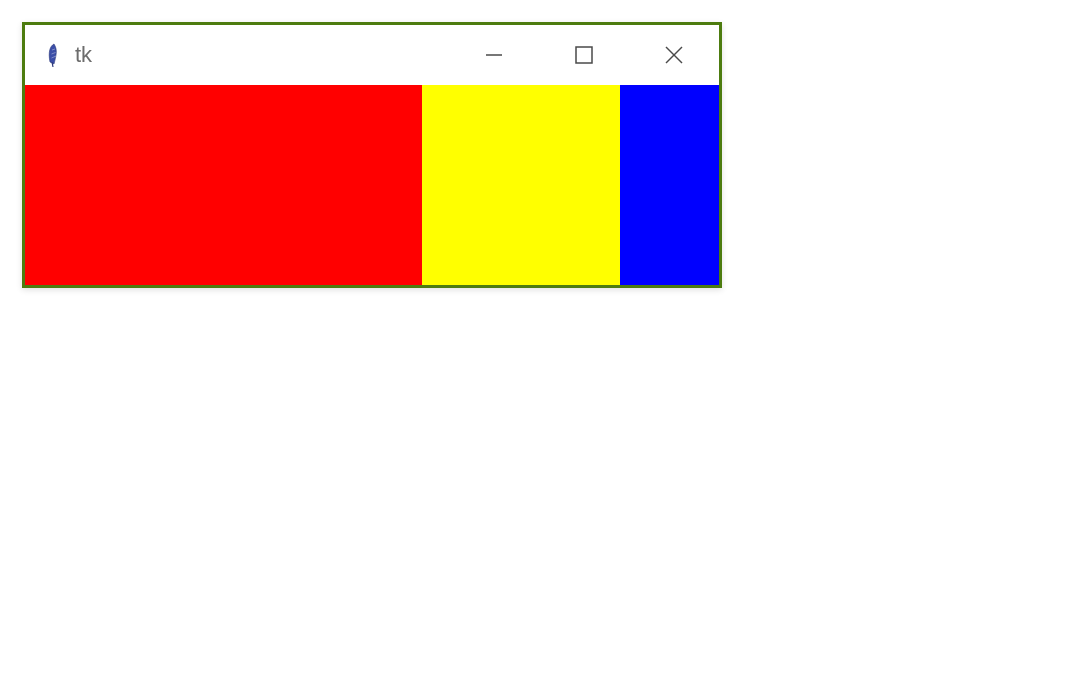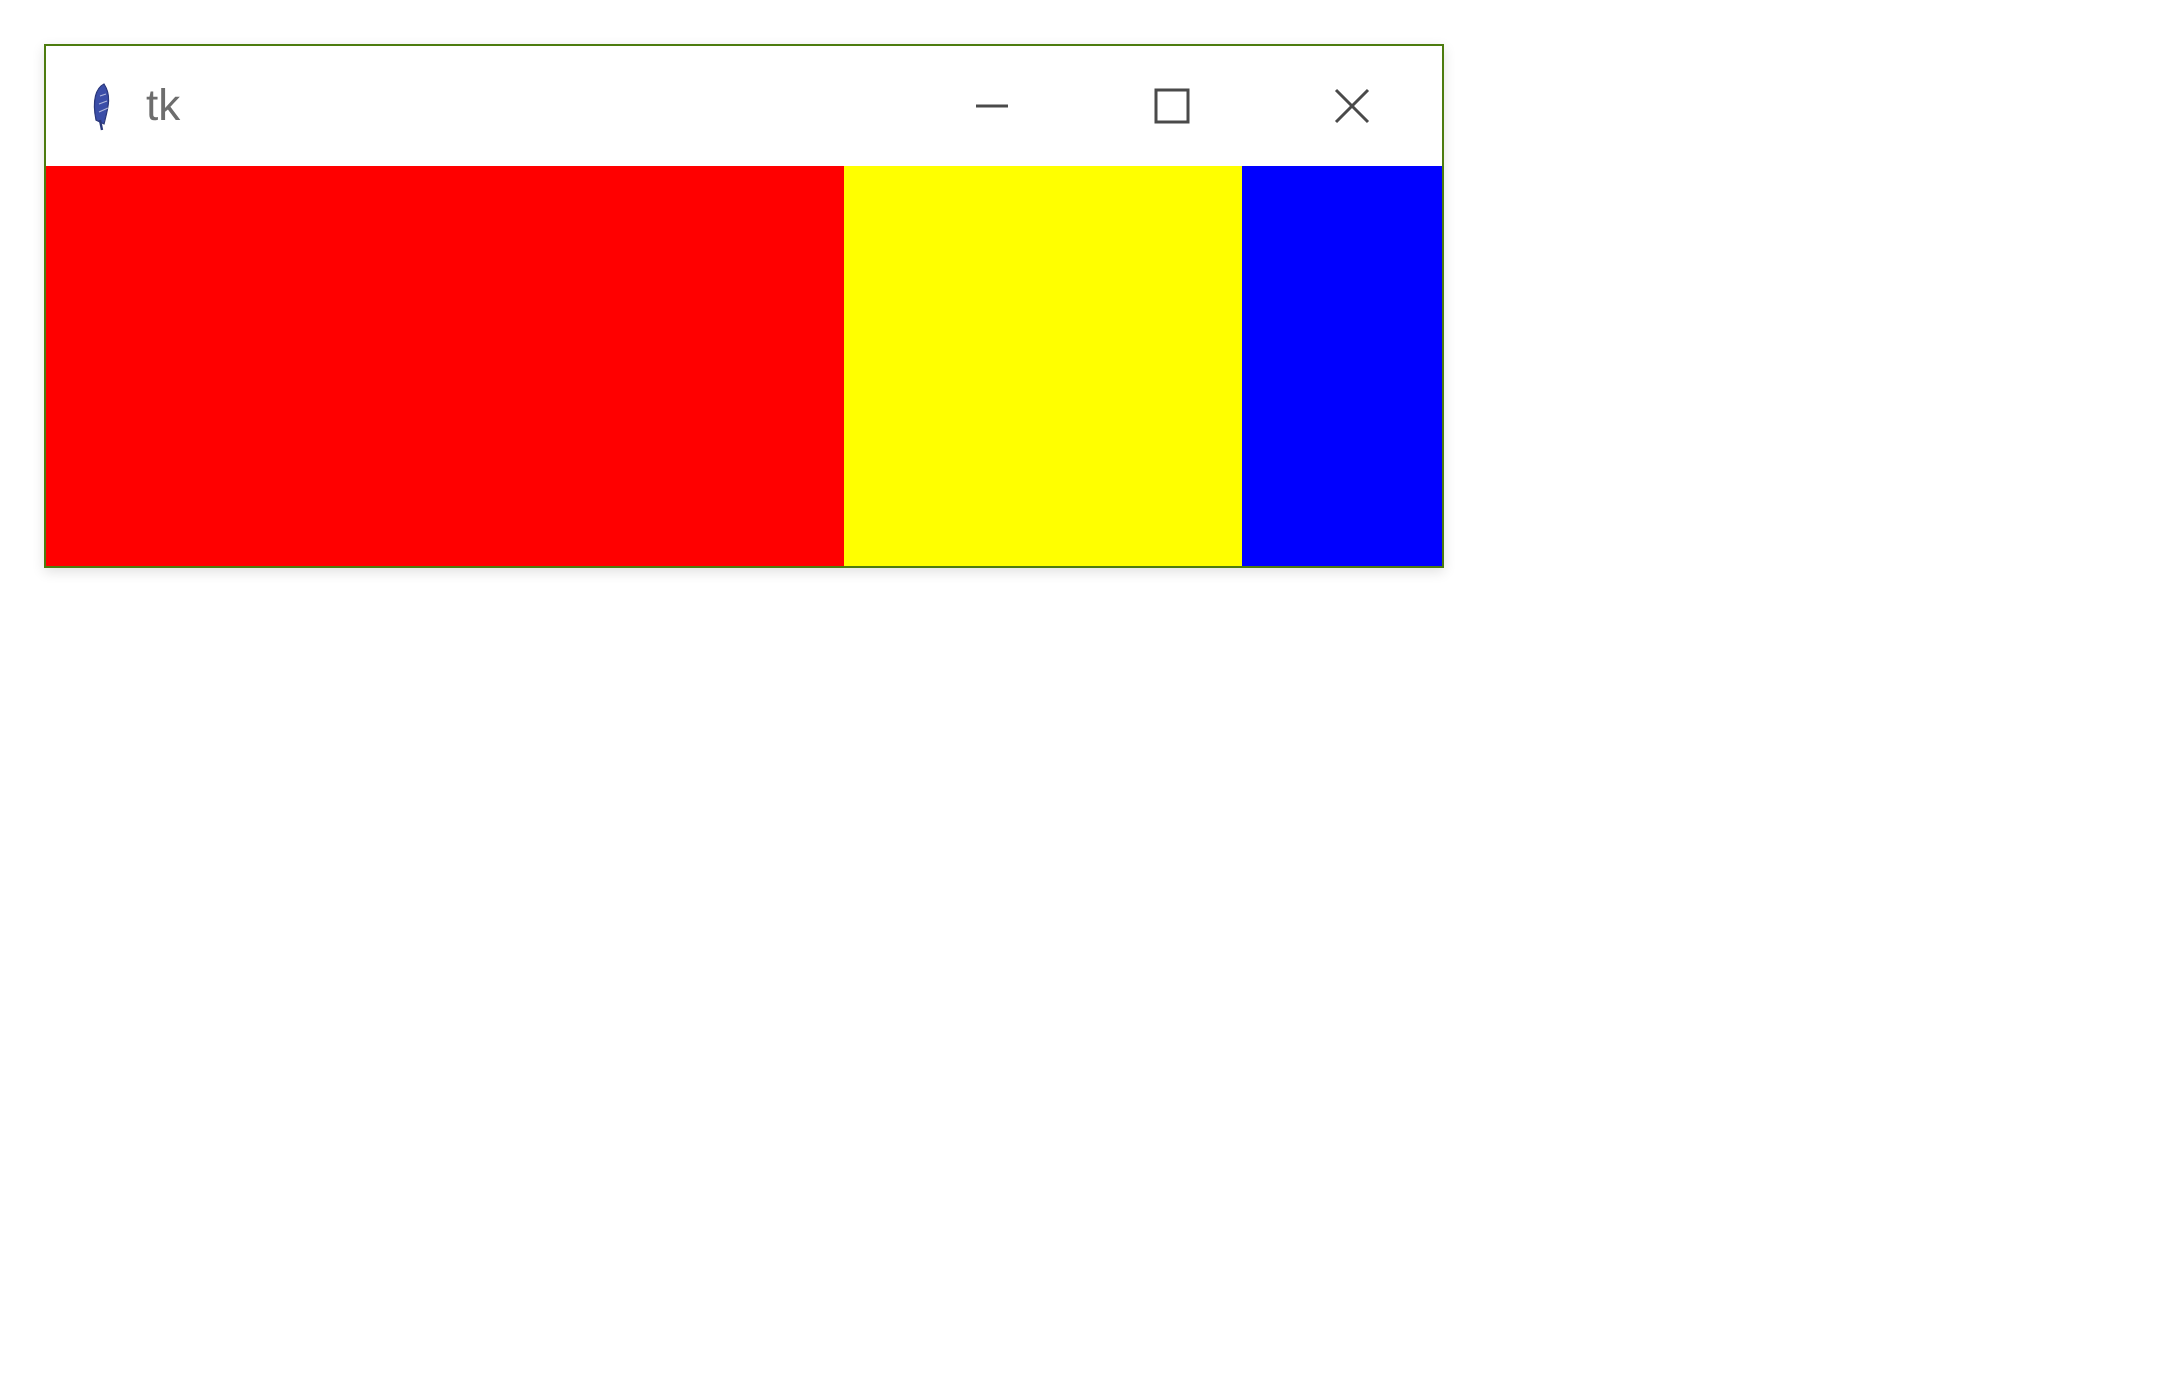--- a/index.html
+++ b/index.html
@@ -12,21 +12,21 @@
       font-family: "Segoe UI", Tahoma, sans-serif;
       width: 1092px;
       height: 698px;
       position: relative;
     }
     .window {
       position: absolute;
       left: 22px;
       top: 22px;
       width: 700px;
-      border: 1px solid #4d7c0f;
+      border: 3px solid #4d7c0f;
       background: #a16207;
       box-shadow: 0 2px 6px rgba(0,0,0,0.12);
     }
     .titlebar {
       height: 60px;
       background: #ffffff;
       display: flex;
       align-items: center;
       justify-content: space-between;
     }

